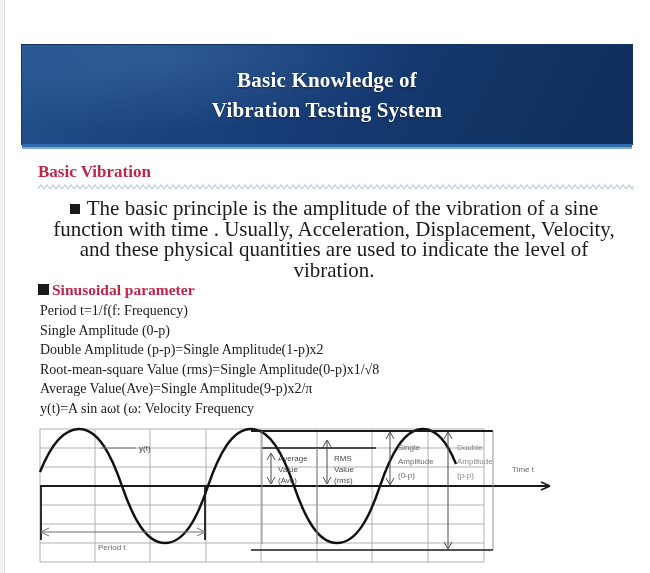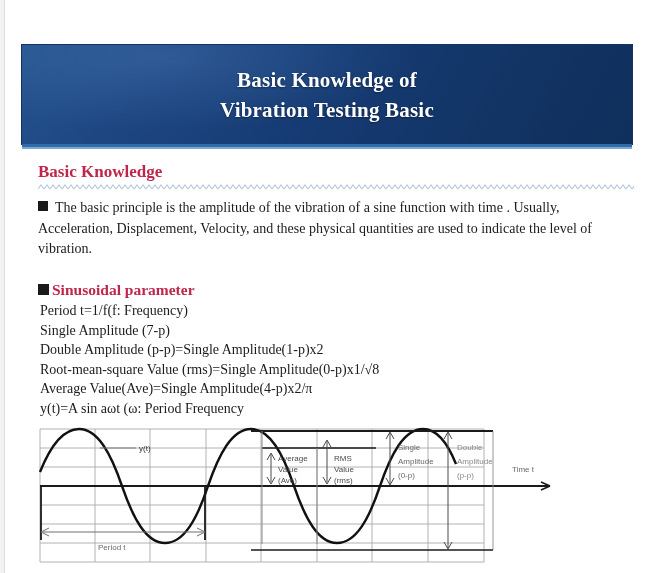--- a/index.html
+++ b/index.html
@@ -58,22 +58,22 @@
   }
   #heading-rule{
     position:absolute;left:38px;top:148px;width:596px;height:6px;
     overflow:hidden;
   }
   #heading-rule svg{display:block;}
 
   
   #intro-paragraph{
     position:absolute;left:38px;top:162px;width:592px;
-    font-size:14px;line-height:20.5px;color:#1b1b1b;
-    text-align:left;
+    font-size:21px;line-height:20.5px;color:#1b1b1b;
+    text-align:center;
   }
   .sq-bullet{
     display:inline-block;width:10px;height:10px;background:#1a1a1a;
     margin-right:7px;vertical-align:1px;
   }
 
   
   #sub-heading-row{
     position:absolute;left:38px;top:245px;
     font-size:15.5px;font-weight:bold;color:#c0264b;
@@ -101,27 +101,27 @@
 <body>
 
 <div id="left-edge-strip"></div>
 
 <div id="page">
 
   <div id="title-banner">
     <div class="sheen"></div>
     <div id="banner-title">
       <div>Basic Knowledge of</div>
-      <div>Vibration Testing Basic</div>
+      <div>Vibration Testing System</div>
     </div>
   </div>
   <div id="banner-underline-1"></div>
   <div id="banner-underline-2"></div>
 
-  <div id="section-heading">Basic Knowledge</div>
+  <div id="section-heading">Basic Vibration</div>
 
   <div id="heading-rule">
     <svg width="596" height="6" viewBox="0 0 596 6" xmlns="http://www.w3.org/2000/svg">
       <defs>
         <pattern id="zz" x="0" y="0" width="6" height="6" patternUnits="userSpaceOnUse">
           <path d="M0 5 L3 1 L6 5" fill="none" stroke="#b9c9e0" stroke-width="1.2"></path>
         </pattern>
       </defs>
       <rect x="0" y="0" width="596" height="6" fill="url(#zz)"></rect>
     </svg>
@@ -130,25 +130,25 @@
   <div id="intro-paragraph">
     <span class="sq-bullet"></span><span>The basic principle is the amplitude of the vibration of a sine function with time . Usually, Acceleration, Displacement, Velocity, and these physical quantities are used to indicate the level of  vibration.</span>
   </div>
 
   <div id="sub-heading-row">
     <span class="sq-bullet"></span><span>Sinusoidal parameter</span>
   </div>
 
   <div id="formula-list">
     <div>Period t=1/f(f: Frequency)</div>
-    <div>Single Amplitude  (7-p)</div>
+    <div>Single Amplitude  (0-p)</div>
     <div>Double Amplitude (p-p)=Single Amplitude(1-p)x2</div>
     <div>Root-mean-square Value (rms)=Single Amplitude(0-p)x1/√8</div>
-    <div>Average Value(Ave)=Single Amplitude(4-p)x2/π</div>
-    <div>y(t)=A sin aωt (ω: Period Frequency</div>
+    <div>Average Value(Ave)=Single Amplitude(9-p)x2/π</div>
+    <div>y(t)=A sin aωt (ω: Velocity Frequency</div>
   </div>
 
   <div id="diagram">
     <svg width="560" height="150" viewBox="0 0 560 150" xmlns="http://www.w3.org/2000/svg" font-family="Liberation Sans, sans-serif">
 
       <g stroke="#a9a9a9" stroke-width="0.9" fill="none">
 
         <line x1="2" y1="5" x2="446" y2="5"></line>
         <line x1="2" y1="24" x2="446" y2="24"></line>
         <line x1="2" y1="43" x2="446" y2="43"></line>

